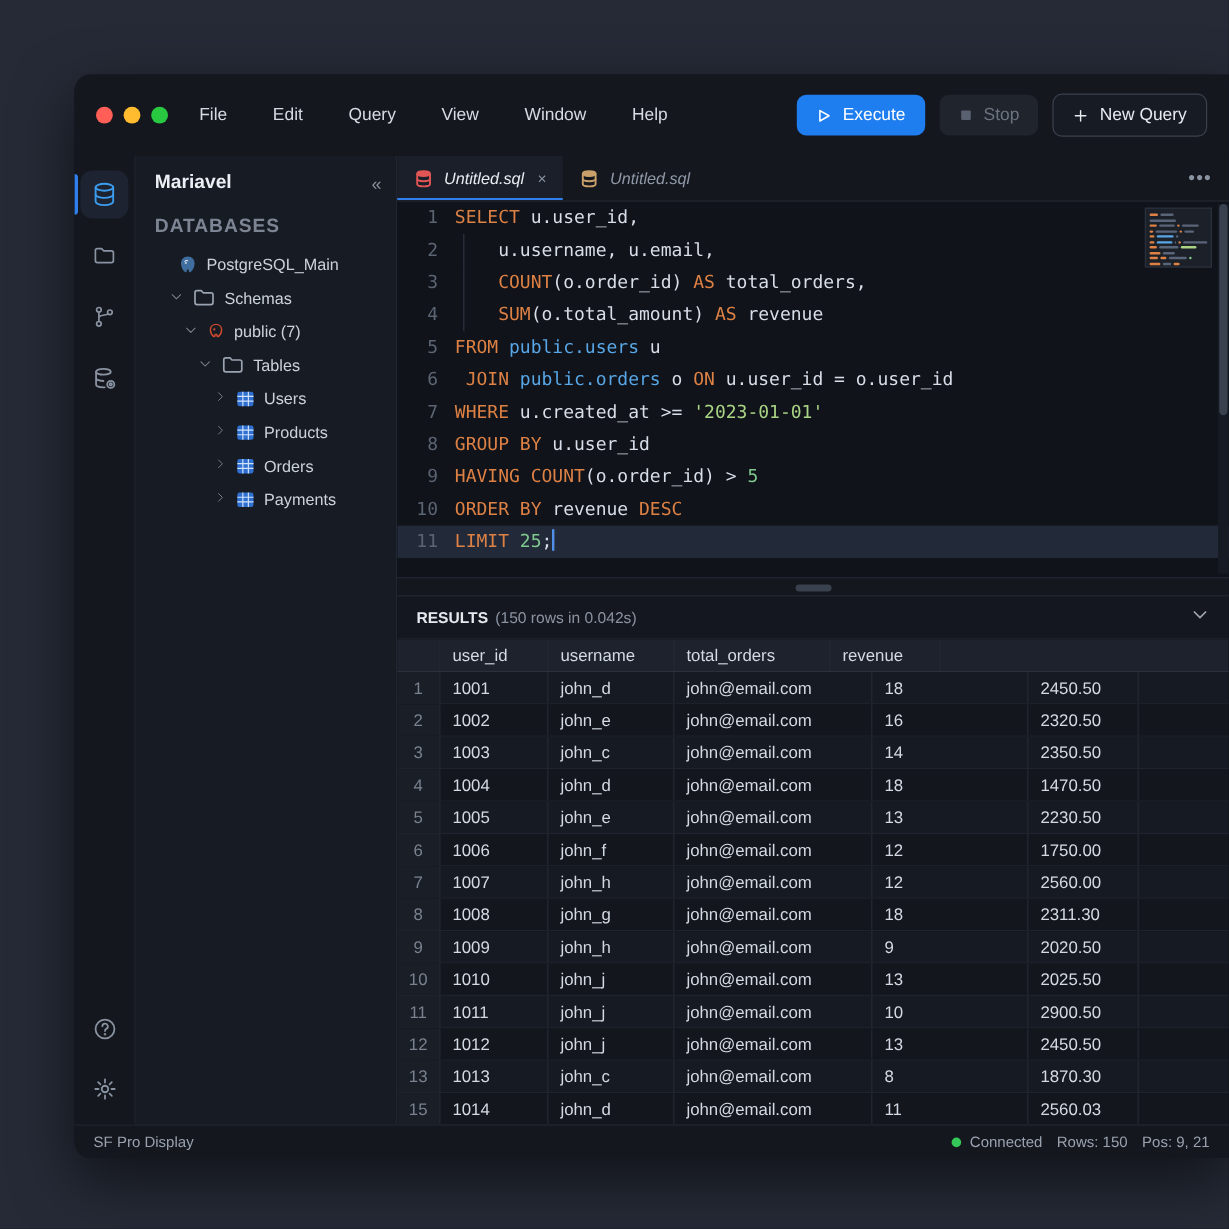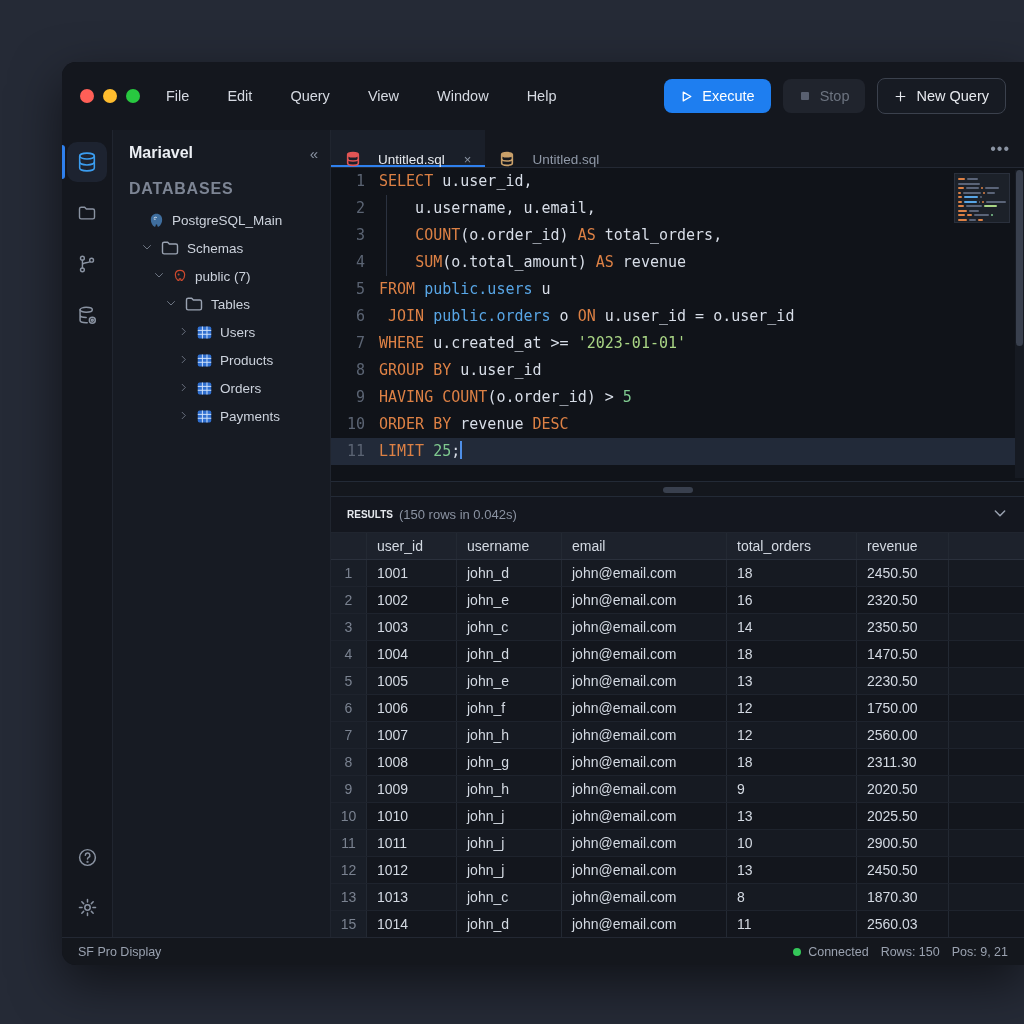--- a/index.html
+++ b/index.html
@@ -45,21 +45,21 @@
   .sb-section { color:#7d8594; font-size:16px; font-weight:bold; letter-spacing:.8px; padding:6px 16px 8px; }
   .tree-item { display:flex; align-items:center; gap:7px; height:28px; font-size:13.5px; color:#ccd2dc; cursor:pointer; padding-right:8px; }
   .tree-item .chev { width:12px; color:#7d8594; font-size:10px; text-align:center; flex:0 0 auto; }
   .tree-item svg { flex:0 0 auto; }
 
   
   .editor-col { flex:1 1 auto; display:flex; flex-direction:column; min-width:0; background:#101319; }
 
   
   .tabstrip { height:38px; background:#14171e; border-bottom:1px solid #232833; display:flex; align-items:stretch; flex:0 0 auto; position:relative; }
-  .tab { display:flex; align-items:flex-end; gap:17px; padding:0 14px; font-size:13.5px; color:#9099a8; cursor:pointer; }
+  .tab { display:flex; align-items:center; gap:9px; padding:0 14px; font-size:13.5px; color:#9099a8; cursor:pointer;font-style:italic; }
   .tab.active { background:#1a1f29; color:#e8ebf0; box-shadow:inset 0 -2px 0 #2f80ed; }
   .tab .close { color:#8a93a2; font-size:13px; margin-left:2px; }
   .tab-ellipsis { position:absolute; right:14px; top:0; height:100%; display:flex; align-items:center; color:#8a93a2; font-size:16px; letter-spacing:1px; cursor:pointer; }
 
   
   .code-area { height:313px; position:relative; overflow:hidden; flex:0 0 auto; font-family:"DejaVu Sans Mono", monospace; font-size:15px; }
   .code-line { display:flex; height:27px; line-height:27px; position:relative; }
   .code-line.current { background:#222a39; }
   .gutter { width:48px; text-align:right; padding-right:14px; color:#5b6473; flex:0 0 auto; }
   .code-text { white-space:pre; color:var(--fg); position:relative; }
@@ -76,21 +76,21 @@
 
   .v-scroll { position:absolute; top:2px; right:0; width:9px; height:308px; background:#161a22; }
   .v-thumb { position:absolute; top:0; right:1px; width:7px; height:176px; border-radius:4px; background:#39404e; }
 
   
   .divider { height:16px; background:#14171d; border-top:1px solid #232a36; border-bottom:1px solid #232a36; position:relative; flex:0 0 auto; cursor:row-resize; }
   .divider .pill { position:absolute; left:50%; top:5px; transform:translateX(-50%); width:30px; height:6px; border-radius:3px; background:#39404e; }
 
   
   .results-header { height:36px; background:#14171f; display:flex; align-items:center; padding:0 16px; flex:0 0 auto; border-bottom:1px solid #20252f; }
-  .rh-title { color:#e6e9ee; font-size:10px; font-weight:bold; }
+  .rh-title { color:#e6e9ee; font-size:13px; font-weight:bold; }
   .rh-summary { color:#8b93a2; font-size:13px; margin-left:6px; }
   .rh-chevron { margin-left:auto; color:#9aa2b0; cursor:pointer; }
 
   .grid { flex:1 1 auto; overflow:hidden; display:flex; flex-direction:column; }
   .grid-row { display:flex; height:27px; line-height:26px; font-size:14px; border-bottom:1px solid #1e232d; flex:0 0 auto; }
   .grid-row.head { background:#1d222c; color:#c6cdd8; border-bottom:1px solid #2a303c; }
   .grid-row:not(.head):nth-child(odd) { background:#13161d; }
   .grid-row:not(.head):nth-child(even) { background:#161a22; }
   .cell { padding:0 10px; border-right:1px solid #232933; overflow:hidden; white-space:nowrap; color:#d4dae3; }
   .c-num { width:36px; text-align:center; color:#7a8290; background:#191e27; padding:0 4px; }
@@ -445,21 +445,20 @@
               <path d="M5 9l7 7 7-7"></path>
             </svg>
         </span>
       </div>
 
       <div class="grid" id="grid">
           <div class="grid-row head">
             <span class="cell c-num"></span>
             <span class="cell c-user">user_id</span>
             <span class="cell c-name">username</span>
-            <span class="cell c-email">email</span>
             <span class="cell c-orders">total_orders</span>
             <span class="cell c-rev">revenue</span>
             <span class="cell c-fill"></span>
           </div>
           <div class="grid-row">
             <span class="cell c-num">1</span>
             <span class="cell c-user">1001</span>
             <span class="cell c-name">john_d</span>
             <span class="cell c-email">john@email.com</span>
             <span class="cell c-orders">18</span>

